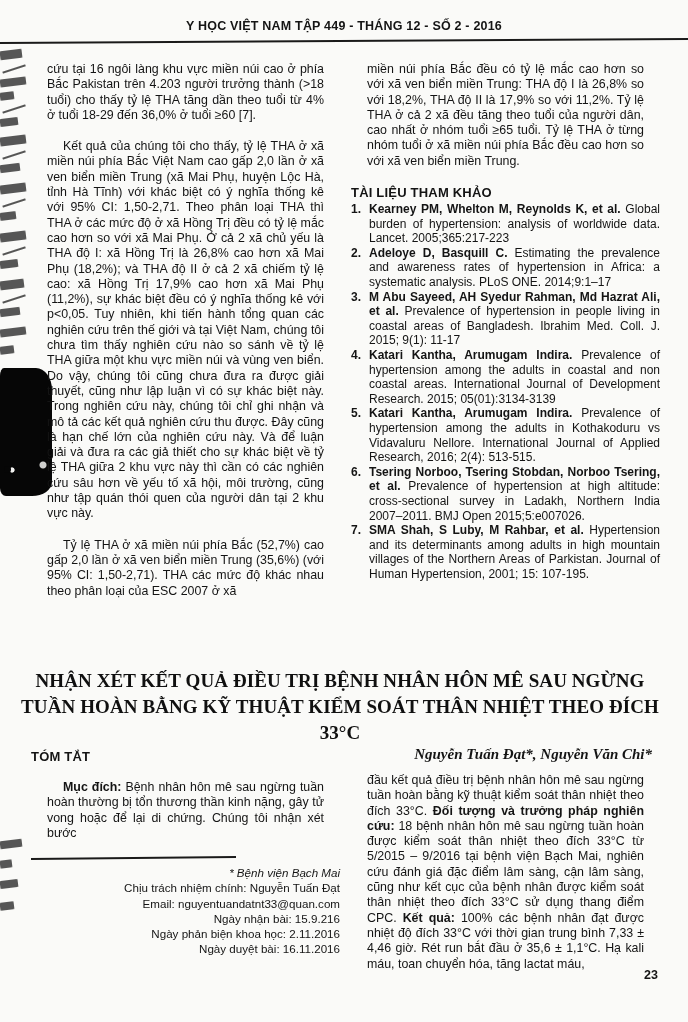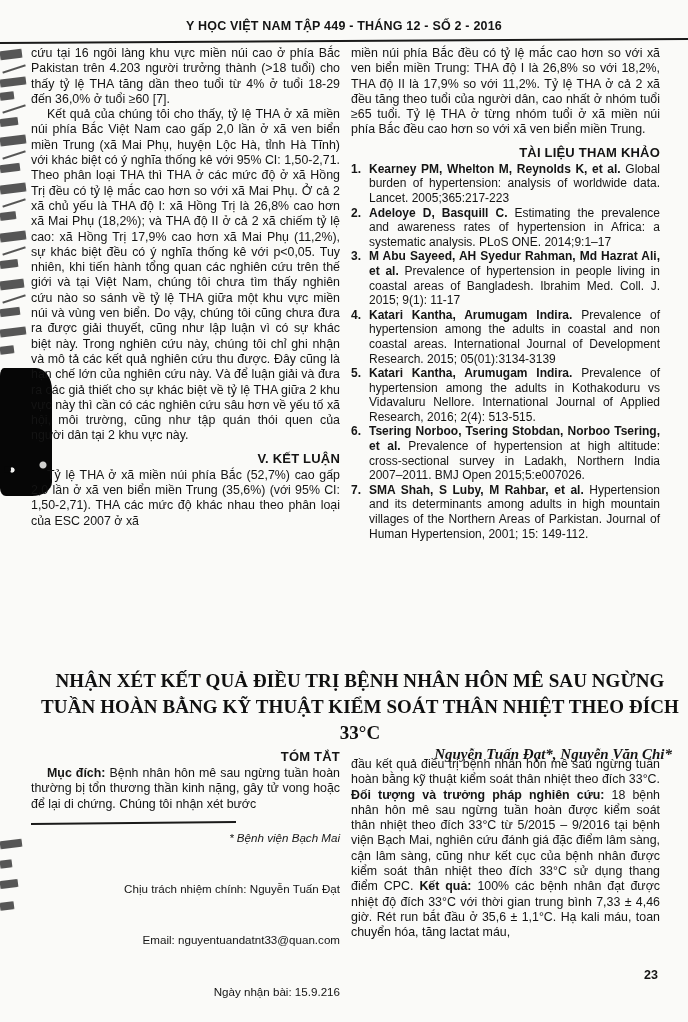--- a/index.html
+++ b/index.html
@@ -26,58 +26,58 @@
     font-weight:bold;font-size:12.5px;letter-spacing:.2px;
     padding:0 6px;background:transparent;
   }
   
   .col{position:absolute;width:309px;text-align:justify;}
   .art1-left{left:31px;top:46px;}
   .art1-right{left:351px;top:46px;}
   .art2-left{left:31px;top:742px;}
   .art2-right{left:351px;top:757px;}
   .body-text{
-    margin:0;font-size:12.4px;line-height:15.3px;
+    margin:16px;font-size:12.4px;line-height:15.3px;
   }
   .indent{text-indent:16px;}
   .sec-heading{
     margin:7px 0 2px 0;font-size:13px;font-weight:bold;letter-spacing:.2px;
-    text-align:right;
+    text-align:left;
   }
   .inline-label{font-weight:bold;}
   
   .ref-list{margin-top:2px;}
   .ref-item{
     position:relative;padding-left:18px;
     font-size:12px;line-height:14.6px;text-align:justify;
   }
   .ref-num{position:absolute;left:0;top:0;font-weight:bold;}
   
   .title-block{
-    position:absolute;left:36px;top:668px;width:648px;text-align:center;
+    position:absolute;left:16px;top:668px;width:648px;text-align:center;
   }
   .article-title{
     font-family:"Liberation Serif", serif;
     font-weight:bold;font-size:19px;line-height:26px;letter-spacing:.1px;
     color:#101010;
   }
   .authors-line{
     margin-top:0;padding-right:12px;
     text-align:right;
     font-family:"Liberation Serif", serif;
     font-weight:bold;font-style:italic;font-size:15px;
   }
   
   .footnote-rule{
     width:205px;height:2px;background:#1a1a1a;margin:10px 0 6px 0;
     transform:rotate(-0.5deg);
   }
   .footnote{font-size:11.6px;line-height:15.2px;text-align:right;}
   .fn-affil{font-style:italic;}
-  .fn-line{font-style:normal;margin-top:36px;}
+  .fn-line{font-style:normal;}
   
   .page-number{
     position:absolute;right:30px;top:968px;
     font-size:12.5px;font-weight:bold;
   }
   
   .artifact-strip{position:absolute;left:0;top:44px;width:30px;height:930px;pointer-events:none;}
   .smudge{
     position:absolute;left:0;background:#3a3a3a;filter:blur(.6px);
     transform:rotate(-7deg);opacity:.85;border-radius:1px;
@@ -134,35 +134,34 @@
     <div class="smudge" style="top:816px;width:12px;height:8px;"></div>
     <div class="smudge" style="top:836px;width:18px;height:8px;"></div>
     <div class="smudge" style="top:858px;width:14px;height:8px;"></div>
   </div>
   <div class="ink-blob"></div>
   <div class="ink-dot"></div>
 
   <div class="col art1-left">
     <p class="body-text">cứu tại 16 ngôi làng khu vực miền núi cao ở phía Bắc Pakistan trên 4.203 người trưởng thành (&gt;18 tuổi) cho thấy tỷ lệ THA tăng dần theo tuổi từ 4% ở tuổi 18-29 đến 36,0% ở tuổi ≥60 [7].</p>
     <p class="body-text indent">Kết quả của chúng tôi cho thấy, tỷ lệ THA ở xã miền núi phía Bắc Việt Nam cao gấp 2,0 lần ở xã ven biển miền Trung (xã Mai Phụ, huyện Lộc Hà, tỉnh Hà Tĩnh) với khác biệt có ý nghĩa thống kê với 95% CI: 1,50-2,71. Theo phân loại THA thì THA ở các mức độ ở xã Hồng Trị đều có tỷ lệ mắc cao hơn so với xã Mai Phụ. Ở cả 2 xã chủ yếu là THA độ I: xã Hồng Trị là 26,8% cao hơn xã Mai Phụ (18,2%); và THA độ II ở cả 2 xã chiếm tỷ lệ cao: xã Hồng Trị 17,9% cao hơn xã Mai Phụ (11,2%), sự khác biệt đều có ý nghĩa thống kê với p&lt;0,05. Tuy nhiên, khi tiến hành tổng quan các nghiên cứu trên thế giới và tại Việt Nam, chúng tôi chưa tìm thấy nghiên cứu nào so sánh về tỷ lệ THA giữa một khu vực miền núi và vùng ven biển. Do vậy, chúng tôi cũng chưa đưa ra được giải thuyết, cũng như lập luận vì có sự khác biệt này. Trong nghiên cứu này, chúng tôi chỉ ghi nhận và mô tả các kết quả nghiên cứu thu được. Đây cũng là hạn chế lớn của nghiên cứu này. Và để luận giải và đưa ra các giả thiết cho sự khác biệt về tỷ lệ THA giữa 2 khu vực này thì cần có các nghiên cứu sâu hơn về yếu tố xã hội, môi trường, cũng như tập quán thói quen của người dân tại 2 khu vực này.</p>
-    <div class="sec-heading">V. KẾT LUẬN</div>
     <p class="body-text indent">Tỷ lệ THA ở xã miền núi phía Bắc (52,7%) cao gấp 2,0 lần ở xã ven biển miền Trung (35,6%) (với 95% CI: 1,50-2,71). THA các mức độ khác nhau theo phân loại của ESC 2007 ở xã</p>
   </div>
 
   <div class="col art1-right">
     <p class="body-text">miền núi phía Bắc đều có tỷ lệ mắc cao hơn so với xã ven biển miền Trung: THA độ I là 26,8% so với 18,2%, THA độ II là 17,9% so với 11,2%. Tỷ lệ THA ở cả 2 xã đều tăng theo tuổi của người dân, cao nhất ở nhóm tuổi ≥65 tuổi. Tỷ lệ THA ở từng nhóm tuổi ở xã miền núi phía Bắc đều cao hơn so với xã ven biển miền Trung.</p>
     <div class="sec-heading">TÀI LIỆU THAM KHẢO</div>
     <div class="ref-list" id="ref-list">
         <div class="ref-item"><span class="ref-num">1.</span><b>Kearney PM, Whelton M, Reynolds K, et al.</b><span> Global burden of hypertension: analysis of worldwide data. Lancet. 2005;365:217-223</span></div>
         <div class="ref-item"><span class="ref-num">2.</span><b>Adeloye D, Basquill C.</b><span> Estimating the prevalence and awareness rates of hypertension in Africa: a systematic analysis. PLoS ONE. 2014;9:1–17</span></div>
         <div class="ref-item"><span class="ref-num">3.</span><b>M Abu Sayeed, AH Syedur Rahman, Md Hazrat Ali, et al.</b><span> Prevalence of hypertension in people living in coastal areas of Bangladesh. Ibrahim Med. Coll. J. 2015; 9(1): 11-17</span></div>
         <div class="ref-item"><span class="ref-num">4.</span><b>Katari Kantha, Arumugam Indira.</b><span> Prevalence of hypertension among the adults in coastal and non coastal areas. International Journal of Development Research. 2015; 05(01):3134-3139</span></div>
         <div class="ref-item"><span class="ref-num">5.</span><b>Katari Kantha, Arumugam Indira.</b><span> Prevalence of hypertension among the adults in Kothakoduru vs Vidavaluru Nellore. International Journal of Applied Research, 2016; 2(4): 513-515.</span></div>
         <div class="ref-item"><span class="ref-num">6.</span><b>Tsering Norboo, Tsering Stobdan, Norboo Tsering, et al.</b><span> Prevalence of hypertension at high altitude: cross-sectional survey in Ladakh, Northern India 2007–2011. BMJ Open 2015;5:e007026.</span></div>
-        <div class="ref-item"><span class="ref-num">7.</span><b>SMA Shah, S Luby, M Rahbar, et al.</b><span> Hypertension and its determinants among adults in high mountain villages of the Northern Areas of Parkistan. Journal of Human Hypertension, 2001; 15: 149-112.</span></div>
+        <div class="ref-item"><span class="ref-num">7.</span><b>SMA Shah, S Luby, M Rahbar, et al.</b><span> Hypertension and its determinants among adults in high mountain villages of the Northern Areas of Parkistan. Journal of Human Hypertension, 2001; 15: 107-195.</span></div>
       </div>
   </div>
 
   <div class="title-block">
     <div class="article-title">NHẬN XÉT KẾT QUẢ ĐIỀU TRỊ BỆNH NHÂN HÔN MÊ SAU NGỪNG</div>
     <div class="article-title">TUẦN HOÀN BẰNG KỸ THUẬT KIỂM SOÁT THÂN NHIỆT THEO ĐÍCH 33°C</div>
     <div class="authors-line">Nguyễn Tuấn Đạt*, Nguyễn Văn Chi*</div>
   </div>
 
   <div class="col art2-left">

